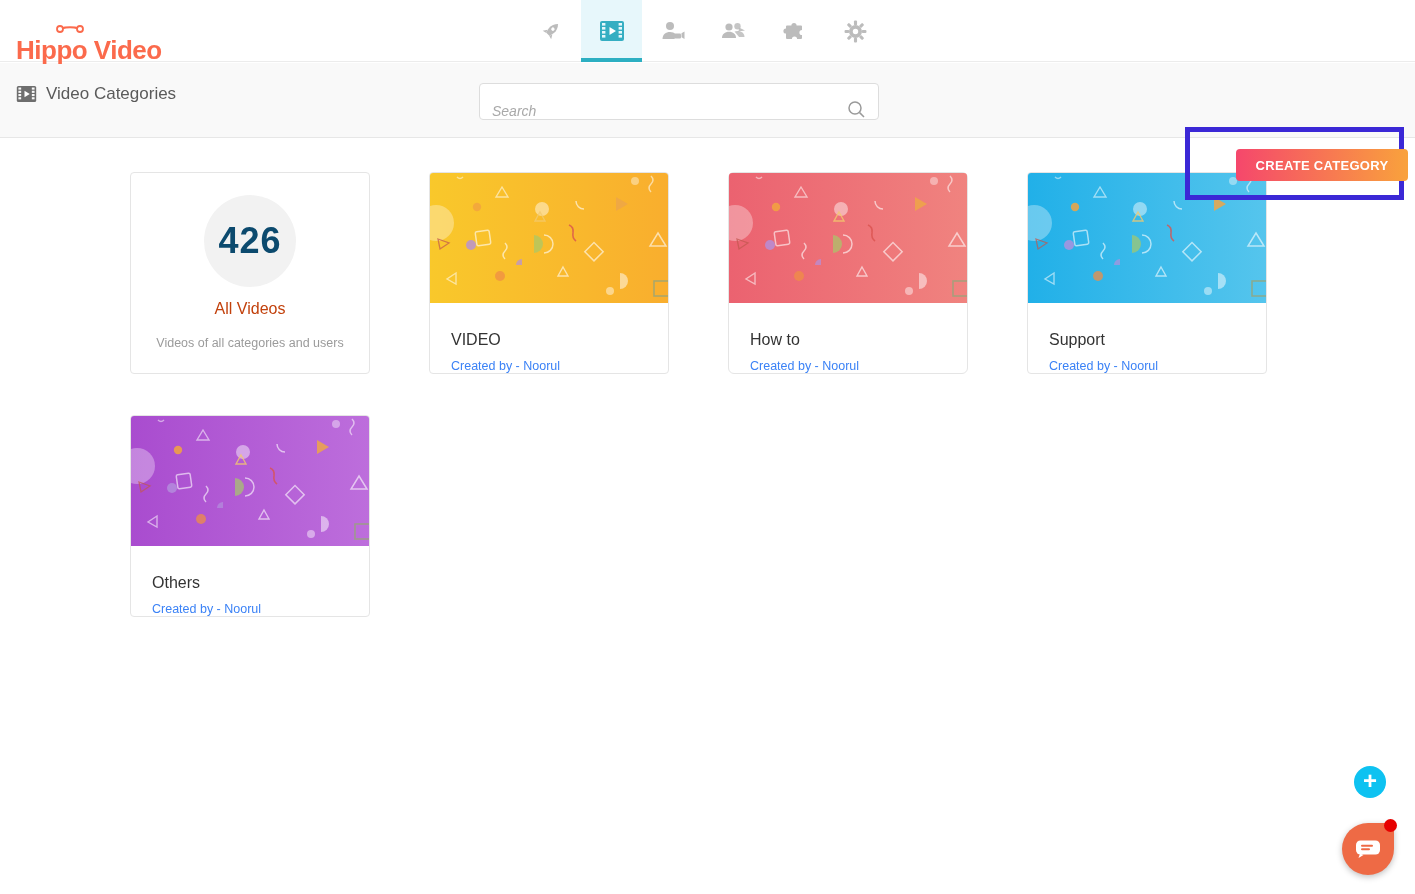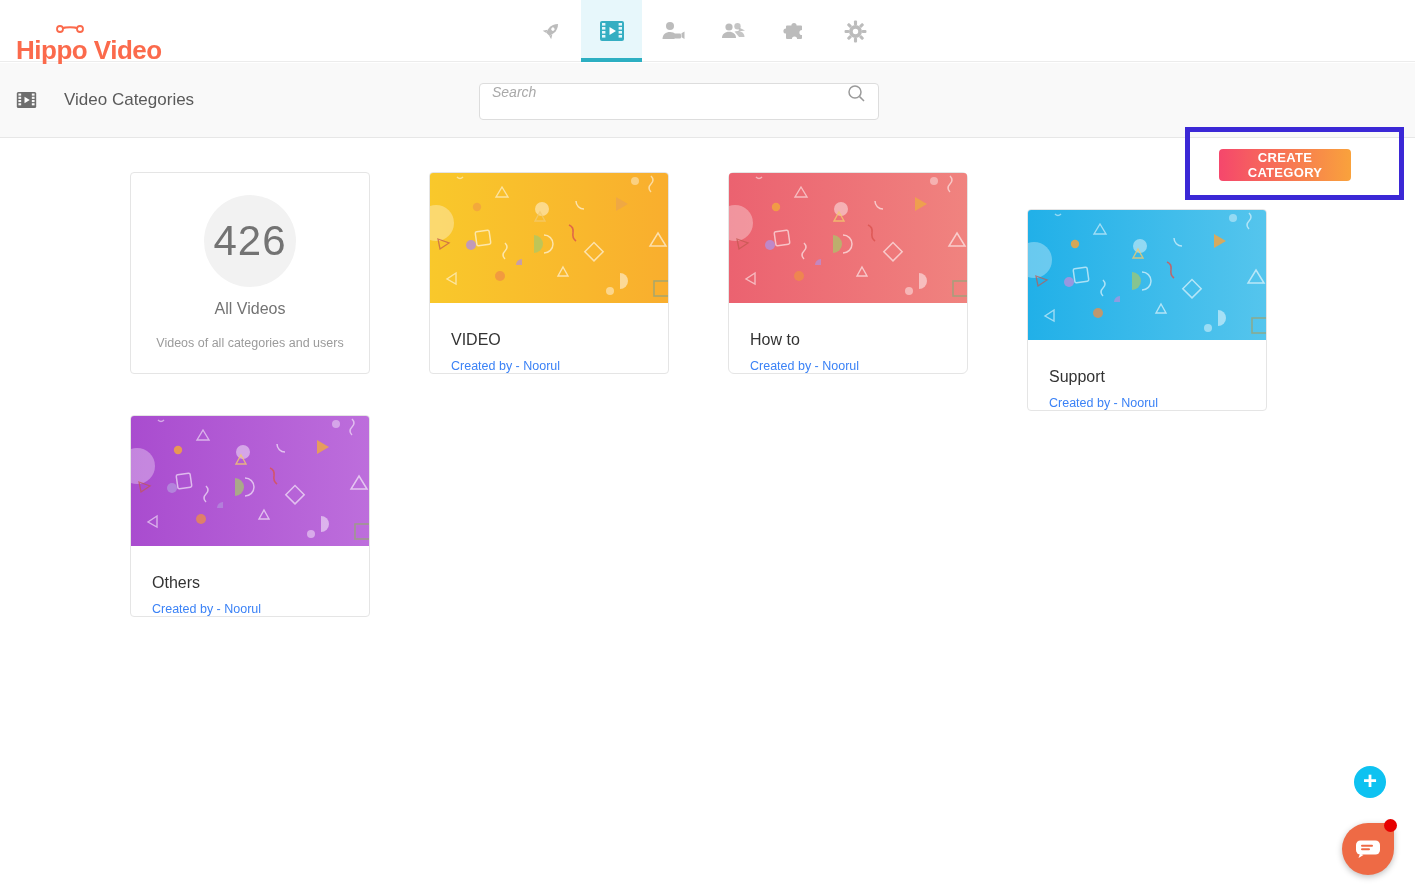--- a/index.html
+++ b/index.html
@@ -18,57 +18,57 @@
 
   .nav-tabs { position:absolute; left:520px; top:0; height:62px; display:flex; }
   .nav-tab { width:61px; height:62px; display:flex; align-items:center; justify-content:center; cursor:pointer; }
   .nav-tab.active { background:#e7f7fb; border-bottom:4px solid #2cafc2; padding-top:4px; }
 
   .top-actions { position:absolute; right:0; top:0; height:62px; }
 
   
   .subheader { position:absolute; top:63px; left:0; width:1415px; height:75px;
                background:#f9f9f9; border-bottom:1px solid #e7e7e7; z-index:2; }
-  .page-title { position:absolute; left:16px; top:27px; display:flex; align-items:center; gap:27px;
+  .page-title { position:absolute; left:16px; top:21px; display:flex; align-items:center; gap:9px;
                 font-size:17px; color:#5a5a5a; }
   .search-box { position:absolute; left:479px; top:20px; width:400px; height:37px; background:#fff;
-                border:1px solid #ddd; border-radius:4px; display:flex; align-items:flex-start; }
+                border:1px solid #ddd; border-radius:4px; display:flex; align-items:flex-end; }
   .search-box input { flex:1; border:none; outline:none; background:transparent; padding:0 12px;
                       font-size:14px; font-style:italic; color:#555;
                       font-family:"Liberation Sans", sans-serif; }
   .search-box input::placeholder { color:#a9a9a9; }
   .search-icon { padding-right:12px; display:flex; cursor:pointer; }
 
   .annotation { position:absolute; left:1185px; top:64px; width:219px; height:73px;
                 border:5px solid #3b28d6; z-index:6; }
-  .create-btn { position:absolute; left:29px; top:17px; width:132px; height:32px; border:none;
+  .create-btn { position:absolute; left:46px; top:17px; width:172px; height:32px; border:none;
                 border-radius:4px; background:linear-gradient(90deg,#f5476c,#f9a23c);
                 color:#fff; font-size:13px; font-weight:bold; letter-spacing:0.3px; cursor:pointer;
                 font-family:"Liberation Sans", sans-serif; }
 
   
   .card { position:absolute; width:240px; height:202px; background:#fff; border:1px solid #e5e5e5;
           border-radius:4px; cursor:pointer; }
   .pos-r1c1 { left:130px; top:172px; }
   .pos-r1c2 { left:429px; top:172px; }
   .pos-r1c3 { left:728px; top:172px;border-radius:6px; }
-  .pos-r1c4 { left:1027px; top:172px;margin-top:37px; }
+  .pos-r1c4 { left:1027px; top:172px; }
   .pos-r2c1 { left:130px; top:415px; }
 
   .card-banner { height:130px; border-radius:3px 3px 0 0; position:relative; overflow:hidden; }
   .card-banner svg { position:absolute; left:0; top:0; }
   .card-info { padding:28px 21px 0; }
   .card-title { font-size:16px; color:#333; }
   .card-created { margin-top:10px; font-size:12.5px; color:#3b82f6; }
 
   .card-all { text-align:center; }
   .count-circle { width:92px; height:92px; border-radius:50%; background:#f2f2f2; margin:22px auto 0;
                   display:flex; align-items:center; justify-content:center; }
-  .count-num { font-size:42px; color:#737373; letter-spacing:1px; }
-  .all-title { margin-top:13px; font-size:16px; color:#737373; }
+  .count-num { font-size:36px; color:#0c4a6e; letter-spacing:1px;font-weight:bold; }
+  .all-title { margin-top:13px; font-size:16px; color:#c2410c; }
   .all-sub { margin-top:18px; font-size:12.5px; color:#9b9b9b; }
 
   
   .fab-plus { position:absolute; left:1354px; top:766px; width:32px; height:32px; border-radius:50%;
               background:#0ec2f1; color:#fff; font-size:24px; font-weight:bold; text-align:center;
               line-height:29px; cursor:pointer; z-index:8; }
   .fab-chat { position:absolute; left:1342px; top:823px; width:52px; height:52px;
               background:#ee6a45; border-radius:50% 14% 50% 50%; cursor:pointer; z-index:8;
               display:flex; align-items:center; justify-content:center;
               box-shadow:0 2px 6px rgba(0,0,0,.25); }

